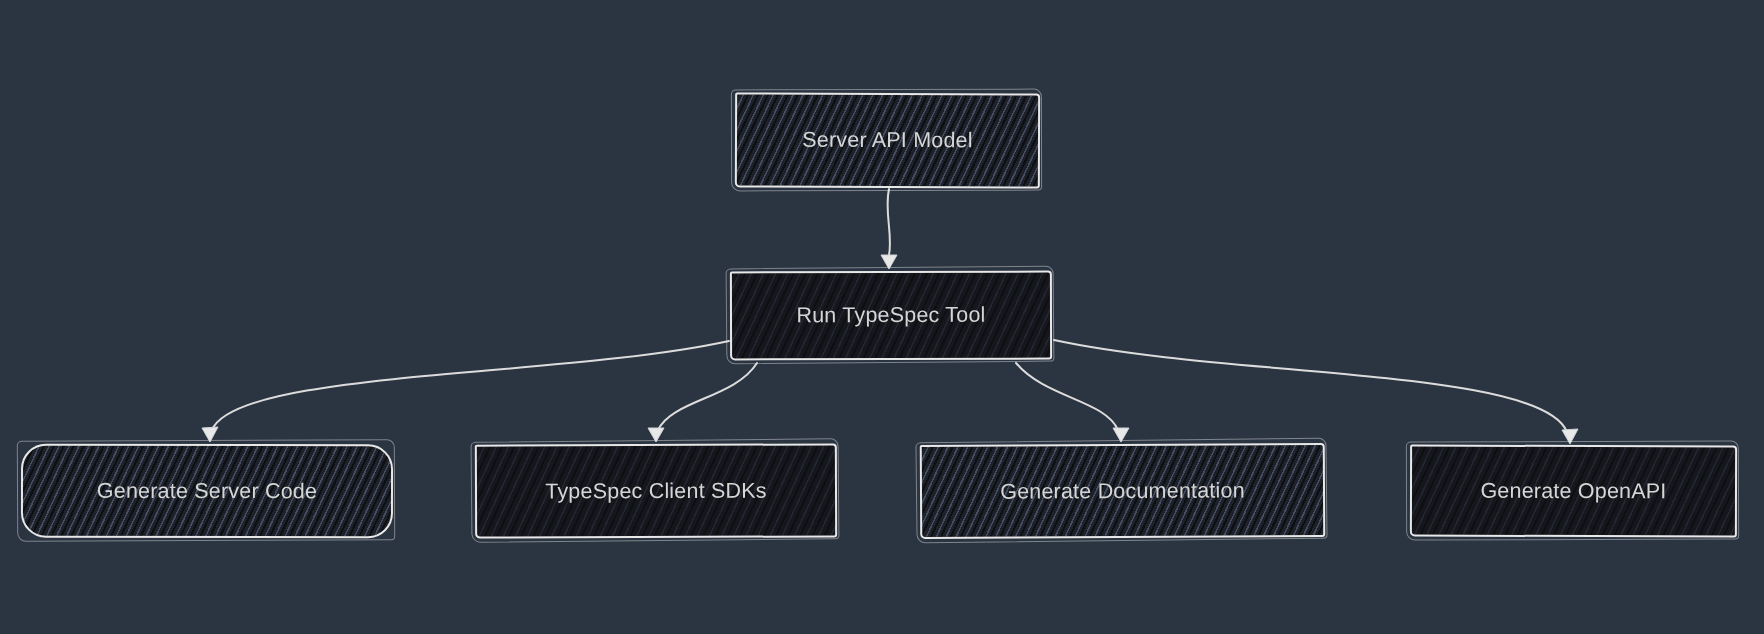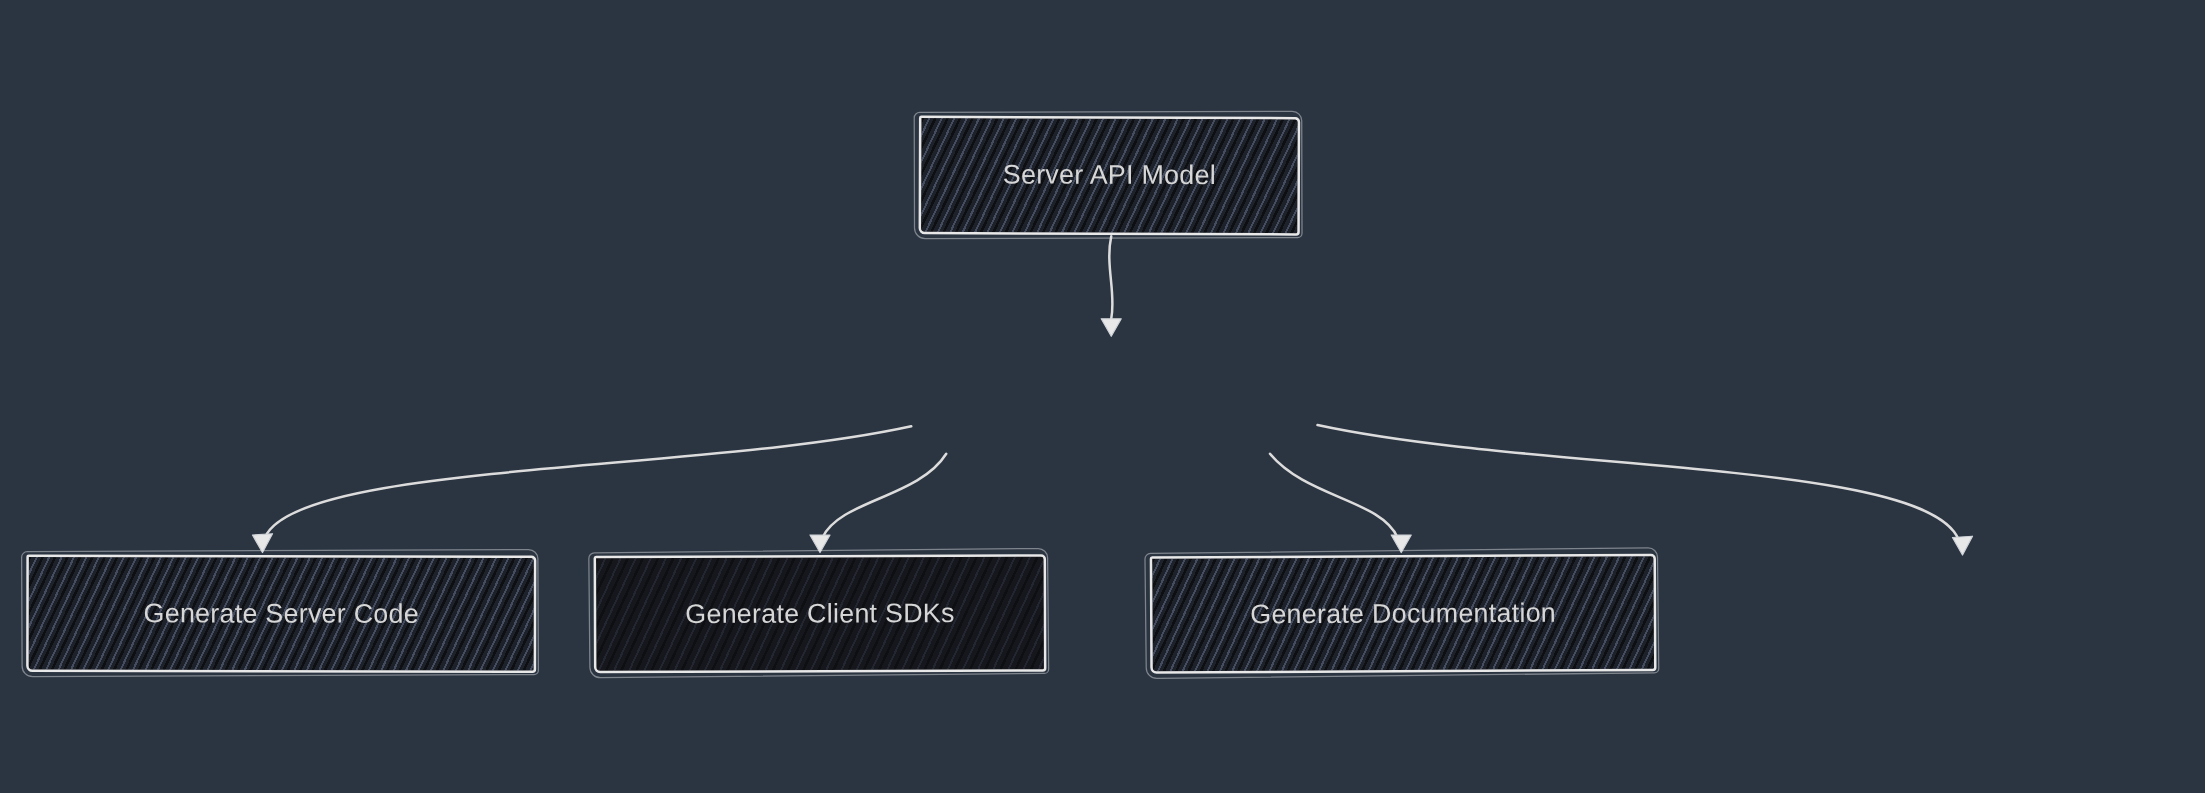--- a/index.html
+++ b/index.html
@@ -62,21 +62,21 @@
         rgba(0,0,0,0.35) 0px, rgba(0,0,0,0.35) 2px,
         transparent 2px, transparent 6px,
         rgba(108,119,150,0.16) 6px, rgba(108,119,150,0.16) 7.5px,
         transparent 7.5px, transparent 11px);
     background-color:#15171d;
   }
   .node-label{display:block;padding:0 10px;}
 
   #node-define-api-model   {left:735px;  top:93px;  width:305px; height:95px; transform:rotate(0.2deg);}
   #node-run-typespec-tool  {left:730px;  top:271px; width:322px; height:89px; transform:rotate(-0.15deg);}
-  #node-generate-server-code  {left:21px;   top:444px; width:408px; height:94px; transform:rotate(0.1deg);}
+  #node-generate-server-code  {left:21px;   top:444px; width:372px; height:94px; transform:rotate(0.1deg);border-radius:25px;}
   #node-generate-client-sdks  {left:475px;  top:444px; width:362px; height:94px; transform:rotate(-0.2deg);}
   #node-generate-documentation{left:920px;  top:444px; width:405px; height:94px; transform:rotate(-0.3deg);}
   #node-generate-openapi      {left:1410px; top:445px; width:327px; height:92px; transform:rotate(0.15deg);}
 
   .edge-path{
     fill:none;
     stroke:var(--edge-color);
     stroke-width:2;
     stroke-linecap:round;
   }
@@ -117,27 +117,33 @@
     <g>
       <path class="edge-path" d="M 1054,340 C 1230,378 1542,368 1567,432"></path>
       <path class="arrow-head" d="M 1570,444 L 1562,430 L 1578,429 Z"></path>
     </g>
   </svg>
 
   <div class="node hatch-strong" id="node-define-api-model">
     <span class="node-label">Server API Model</span>
   </div>
 
+  <div class="node hatch-soft" id="node-run-typespec-tool">
+    <span class="node-label">Run TypeSpec Tool</span>
+  </div>
 
   <div class="node hatch-strong" id="node-generate-server-code">
     <span class="node-label">Generate Server Code</span>
   </div>
 
   <div class="node hatch-soft" id="node-generate-client-sdks">
-    <span class="node-label">Generate Client SDKs</span>
+    <span class="node-label">TypeSpec Client SDKs</span>
   </div>
 
   <div class="node hatch-strong" id="node-generate-documentation">
     <span class="node-label">Generate Documentation</span>
   </div>
 
+  <div class="node hatch-soft" id="node-generate-openapi">
+    <span class="node-label">Generate OpenAPI</span>
+  </div>
 
 </div>
 
 </body></html>

